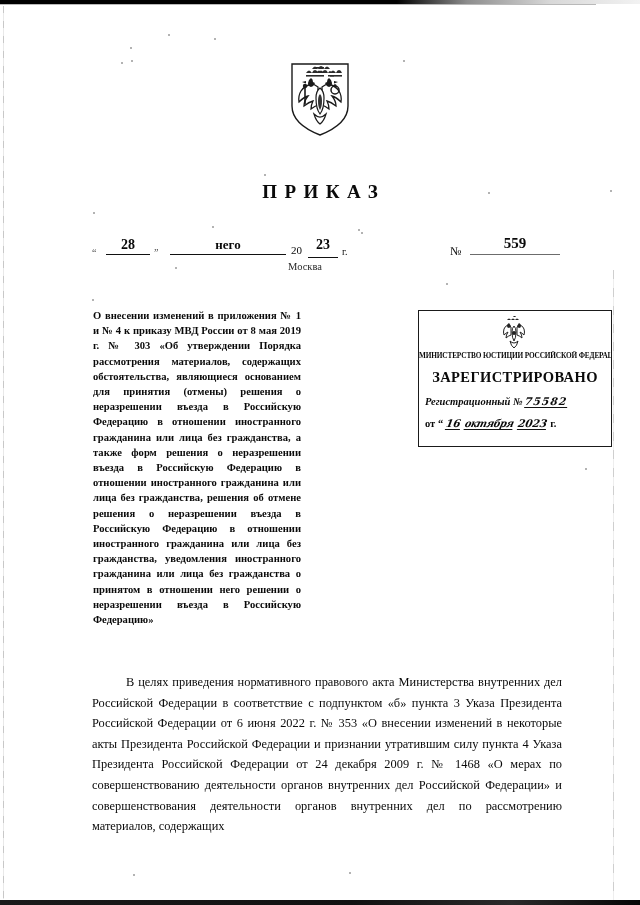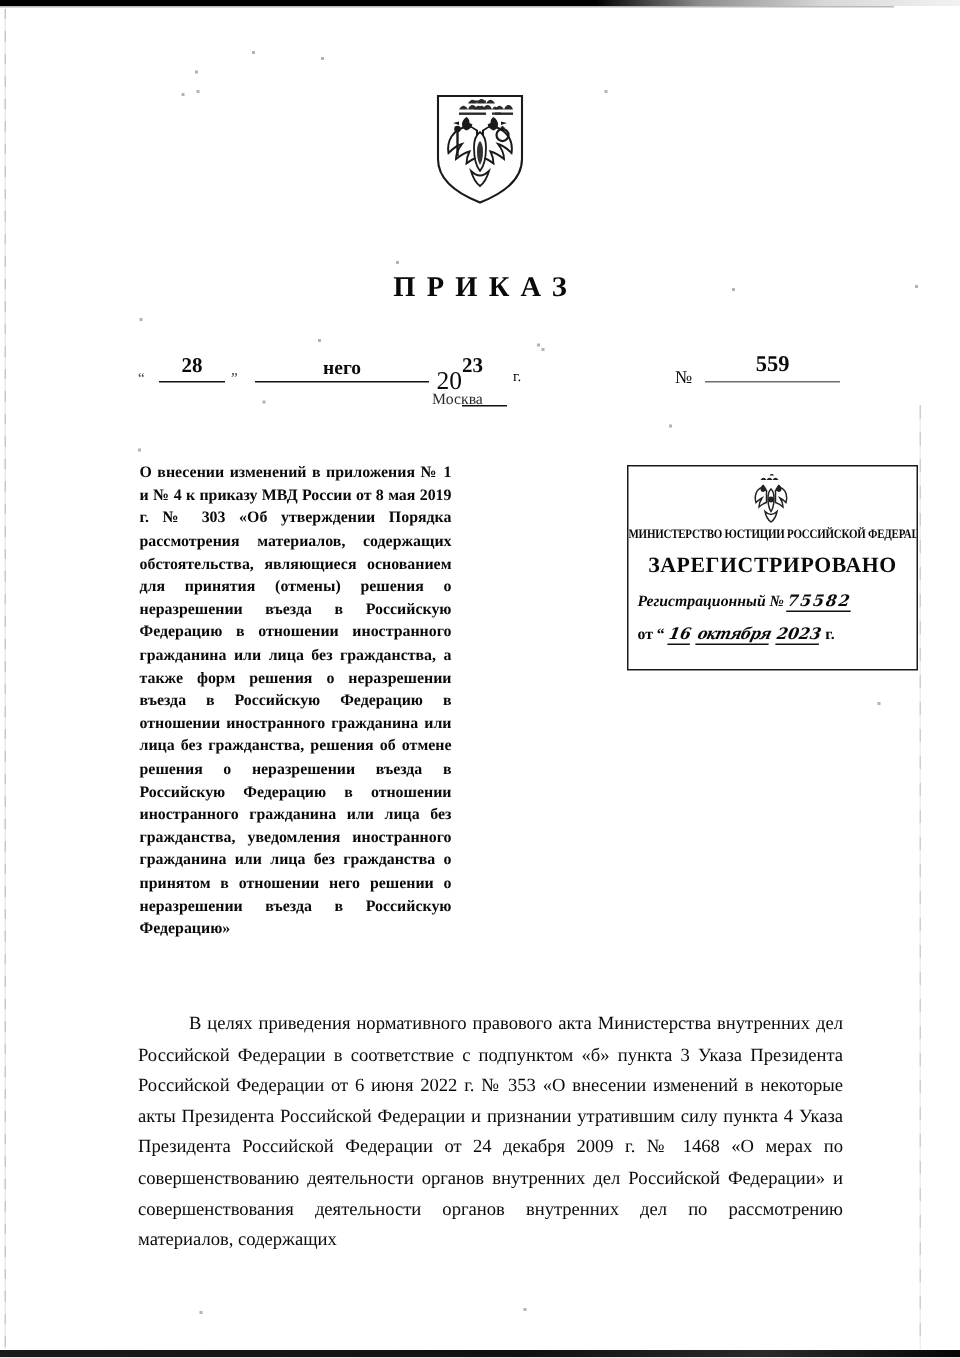--- a/index.html
+++ b/index.html
@@ -113,31 +113,31 @@
     width: 116px;
     text-align: center;
     font-size: 13px;
     font-weight: 700;
     border-bottom: 1.4px solid #111;
     padding-bottom: 1px;
   }
   .m-2 {
     position: absolute;
     left: 199px; top: 4px;
-    font-size: 17px;
+    font-size: 11px;
   }
   .m-year {
     position: absolute;
     left: 216px; top: -3px;
     width: 30px;
-    text-align: left;
+    text-align: center;
     font-size: 14px;
     font-weight: 700;
     border-bottom: 1.4px solid #111;
-    padding-bottom: 17px;
+    padding-bottom: 4px;
   }
   .m-g {
     position: absolute;
     left: 250px; top: 6px;
     font-size: 10px;
   }
   .m-no {
     position: absolute;
     left: 358px; top: 4px;
     font-size: 12px;

